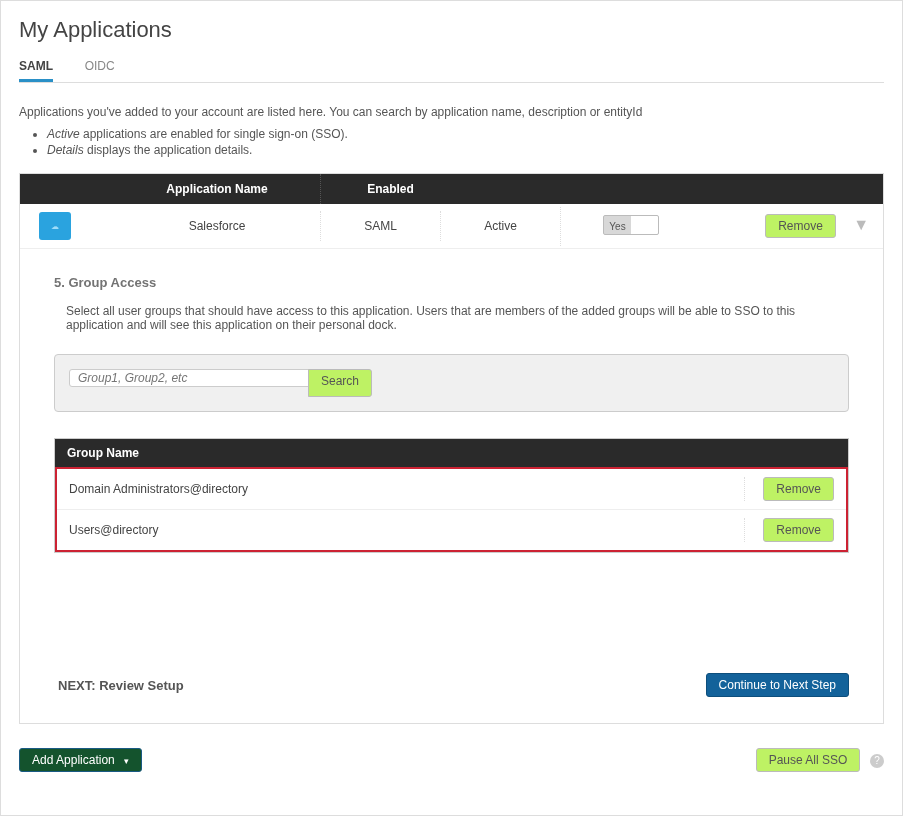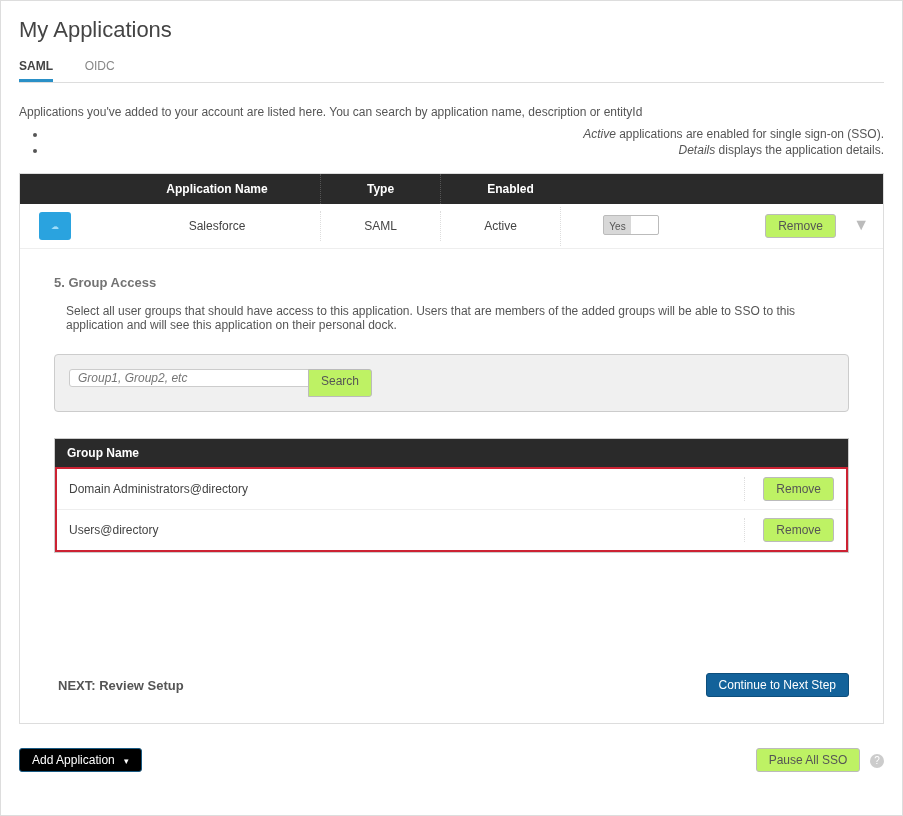--- a/index.html
+++ b/index.html
@@ -36,21 +36,21 @@
     cursor: pointer;
     border-bottom: 3px solid transparent;
   }
   .tab.active {
     color: #444;
     font-weight: 600;
     border-bottom: 3px solid #2a90c7;
   }
   .intro { font-size: 12px; color: #555; margin-bottom: 8px; }
   ul.bullets { margin: 0 0 16px 14px; padding: 0 0 0 14px; font-size: 12px; color:#555;}
-  ul.bullets li { margin: 2px 0; text-align: right; }
+  ul.bullets li { margin: 2px 0; }
   ul.bullets em { font-style: italic; }
 
   .apps-panel { border: 1px solid #ddd; }
   .apps-header {
     display: flex;
     background: #2a2a2a;
     color: #fff;
     font-weight: 600;
     font-size: 12px;
   }
@@ -81,21 +81,21 @@
     border: 1px solid #bbb; border-radius: 2px; position: relative;
     background: linear-gradient(to right,#d8d8d8 0%,#d8d8d8 50%,#fff 50%,#fff 100%);
   }
   .toggle .knob { position:absolute; left:0; top:4px; bottom:0; width:28px; display:flex; align-items:center; justify-content:center; font-size:10px; color:#555;}
   .btn {
     display: inline-block; padding: 4px 12px; font-size: 12px;
     border: 1px solid #bbb; border-radius: 3px; background: #bef264;
     color: #555; cursor: pointer;
   }
   .btn-primary { background:#13629a; border-color:#0d4e7c; color:#fff; font-weight:500;}
-  .btn-dark    { background:#000000; border-color:#195a83; color:#fff; font-weight:500;}
+  .btn-dark    { background:#14532d; border-color:#195a83; color:#fff; font-weight:500;}
   .caret-down { margin-left:6px; font-size:9px;}
   .chev { color:#bbb; margin-left:14px; font-size:16px;}
 
   .panel-body { background:#fff; padding: 26px 34px 10px 34px; }
   .step-title { font-weight:700; font-size:13px; margin-bottom:14px; color:#737373;}
   .step-desc  { font-size:12px; color:#555; margin: 0 0 22px 12px; }
 
   .search-box {
     border:1px solid #ccc; border-radius:4px; background:#f0f0f0;
     padding:14px; display:flex; gap:0; margin-bottom:26px;
@@ -154,21 +154,20 @@
     </li>
     <li>
       <em>Details</em><span> displays the application details.</span>
     </li>
   </ul>
 
   <div class="apps-panel">
     <div class="apps-header">
       <div class="col-icon"></div>
       <div class="col-name">Application Name</div>
-      <div class="col-type">Type</div>
       <div class="col-enabled">Enabled</div>
       <div class="col-actions"></div>
     </div>
     <div class="apps-row">
       <div class="col-icon">
         <div class="app-icon-sq">
             <span>☁</span>
           </div>
       </div>
       <div class="col-name">Salesforce</div>

